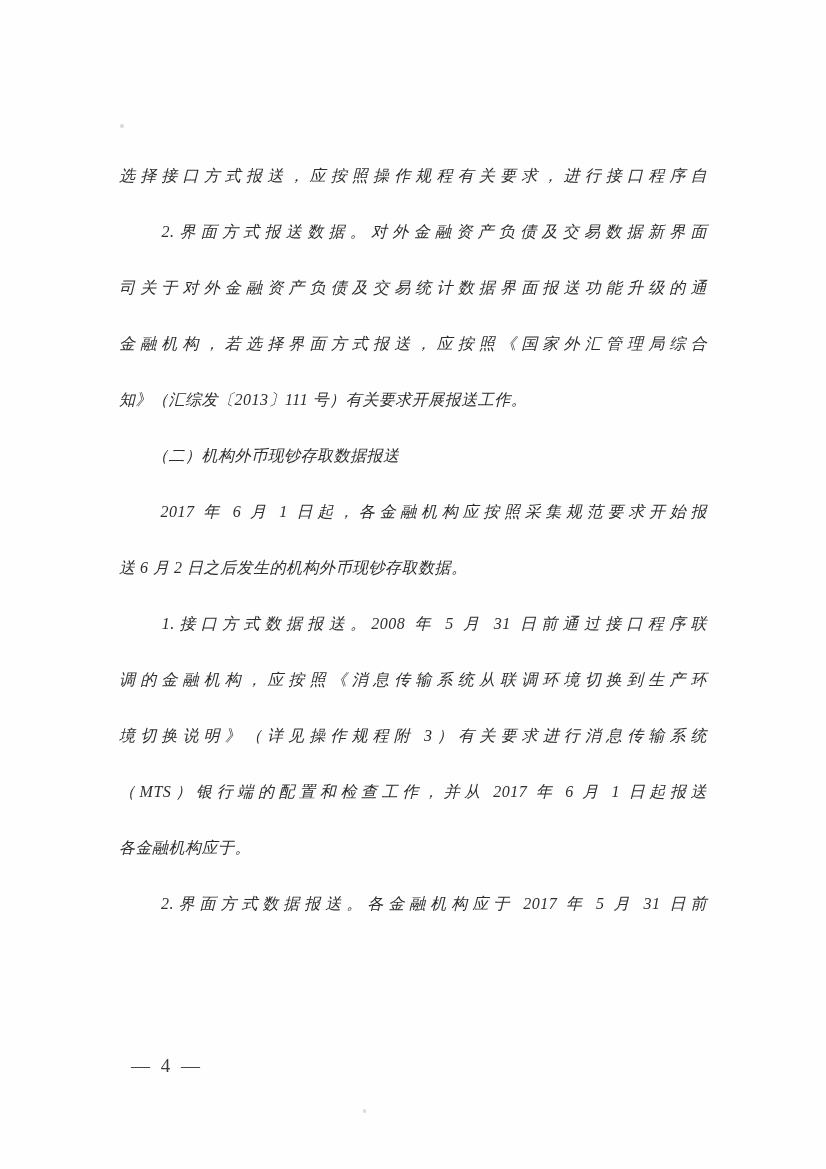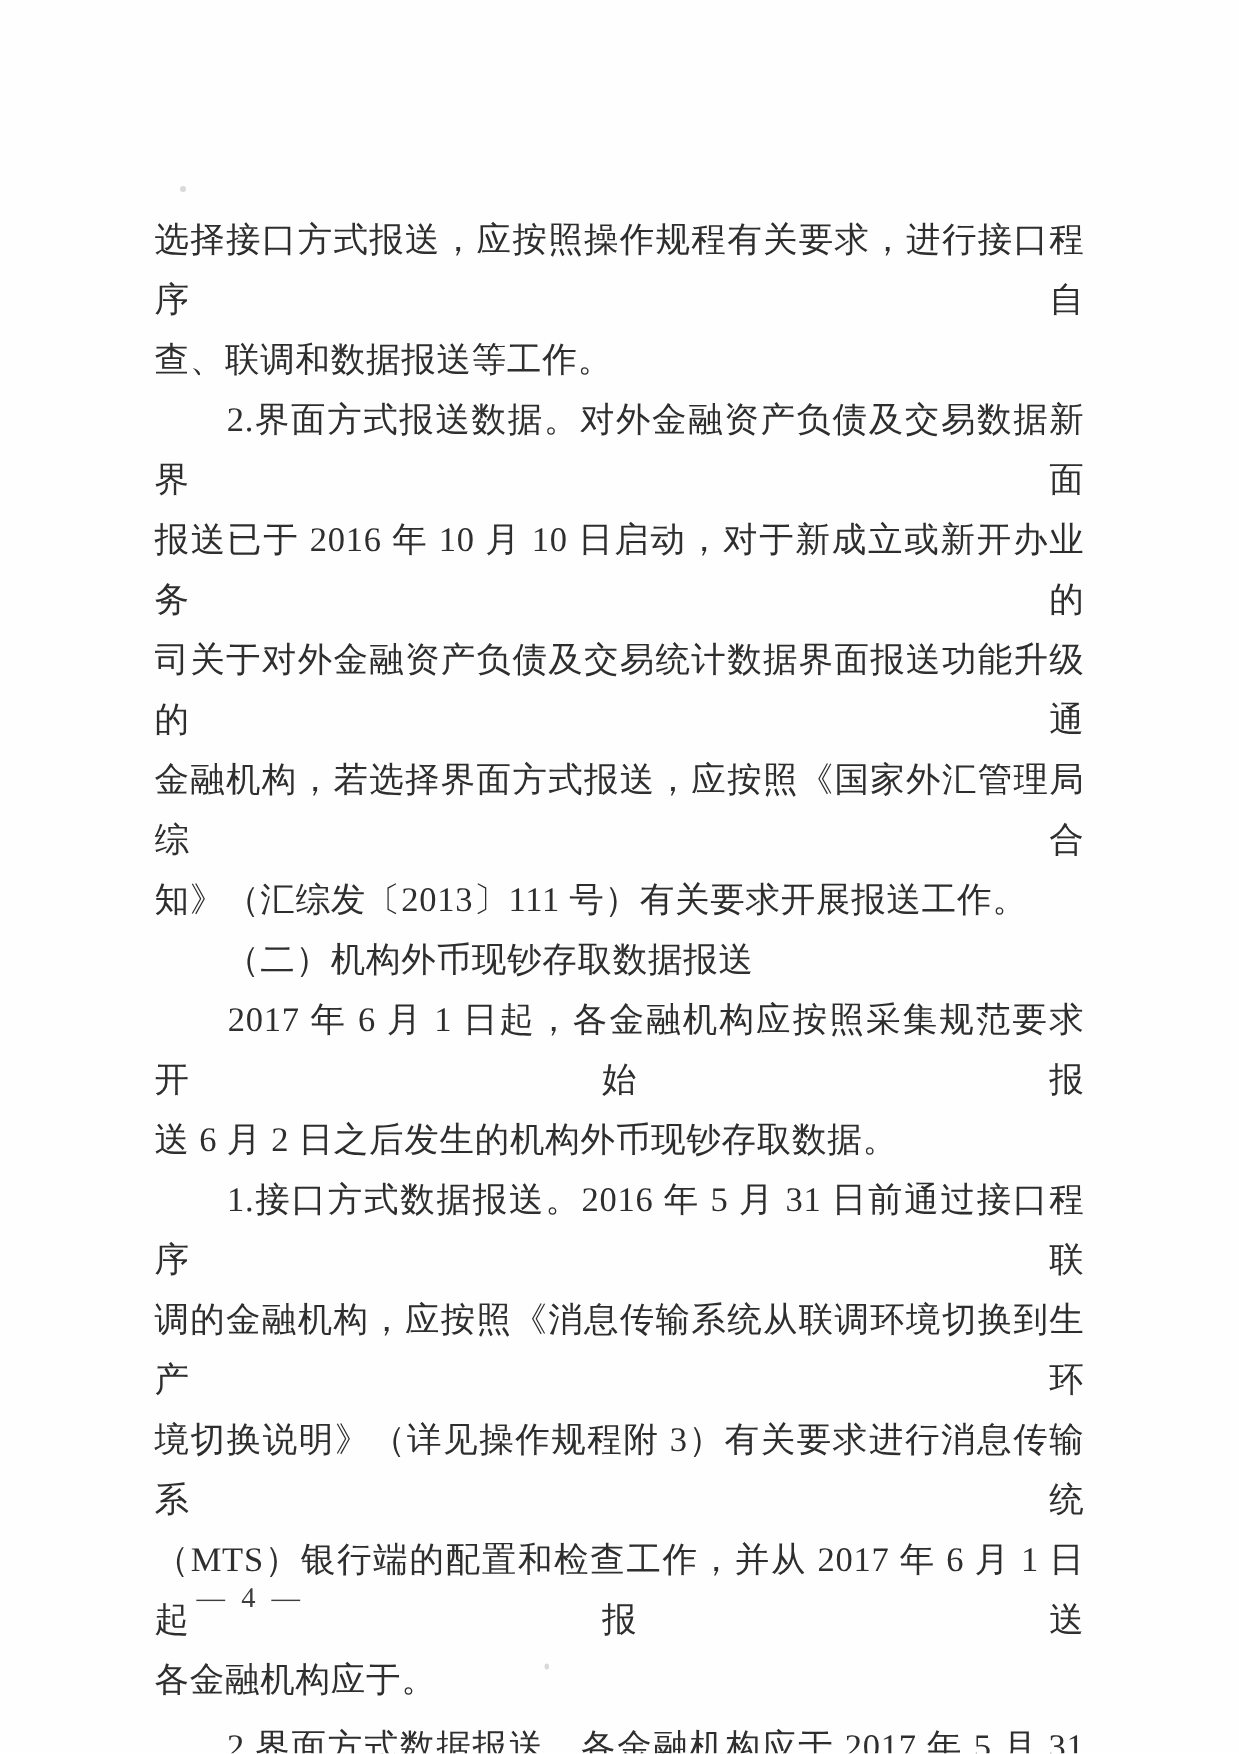--- a/index.html
+++ b/index.html
@@ -12,26 +12,27 @@
     font-family: "Liberation Serif", serif;
     color: #2e2e2e;
   }
   .textblock {
     position: absolute;
     left: 103px;
     top: 140px;
     width: 620px;
   }
   .line {
-    margin: 0;
-    font-size: 23px;
+    margin: 16px;
+    font-size: 16px;
     line-height: 40px;
     text-align: justify;
     white-space: pre-wrap;
     letter-spacing: 0.5px;
+    font-style: italic;
   }
   .line.fill { text-align-last: justify; }
   .line.gap-sm { margin-top: 5px; }
   .page-number {
     position: absolute;
     left: 131px;
     top: 1055px;
     font-size: 19px;
     letter-spacing: 3px;
     color: #3d3d3d;
@@ -44,30 +45,28 @@
   }
   .speck-1 { left: 120px; top: 124px; width: 4px; height: 4px; }
   .speck-2 { left: 363px; top: 1109px; width: 3px; height: 4px; }
 </style>
 </head>
 <body>
 
 <div class="page">
   <div class="textblock">
     <p class="line fill">选择接口方式报送，应按照操作规程有关要求，进行接口程序自</p>
-    <p class="line">查、联调和数据报送等工作。</p>
     <p class="line fill">　　2.界面方式报送数据。对外金融资产负债及交易数据新界面</p>
-    <p class="line fill">报送已于 2016 年 10 月 10 日启动，对于新成立或新开办业务的</p>
     <p class="line fill">司关于对外金融资产负债及交易统计数据界面报送功能升级的通</p>
     <p class="line fill">金融机构，若选择界面方式报送，应按照《国家外汇管理局综合</p>
     <p class="line">知》（汇综发〔2013〕111 号）有关要求开展报送工作。</p>
     <p class="line">　　（二）机构外币现钞存取数据报送</p>
     <p class="line fill">　　2017 年 6 月 1 日起，各金融机构应按照采集规范要求开始报</p>
     <p class="line">送 6 月 2 日之后发生的机构外币现钞存取数据。</p>
-    <p class="line fill">　　1.接口方式数据报送。2016 年 5 月 31 日前通过接口程序联</p>
+    <p class="line fill">　　1.接口方式数据报送。2008 年 5 月 31 日前通过接口程序联</p>
     <p class="line fill">调的金融机构，应按照《消息传输系统从联调环境切换到生产环</p>
     <p class="line fill">境切换说明》（详见操作规程附 3）有关要求进行消息传输系统</p>
     <p class="line fill">（MTS）银行端的配置和检查工作，并从 2017 年 6 月 1 日起报送</p>
     <p class="line">各金融机构应于。</p>
     <p class="line fill gap-sm">　　2.界面方式数据报送。各金融机构应于 2017 年 5 月 31 日前</p>
 
   </div>
 
   <div class="page-number">— 4 —</div>
 

